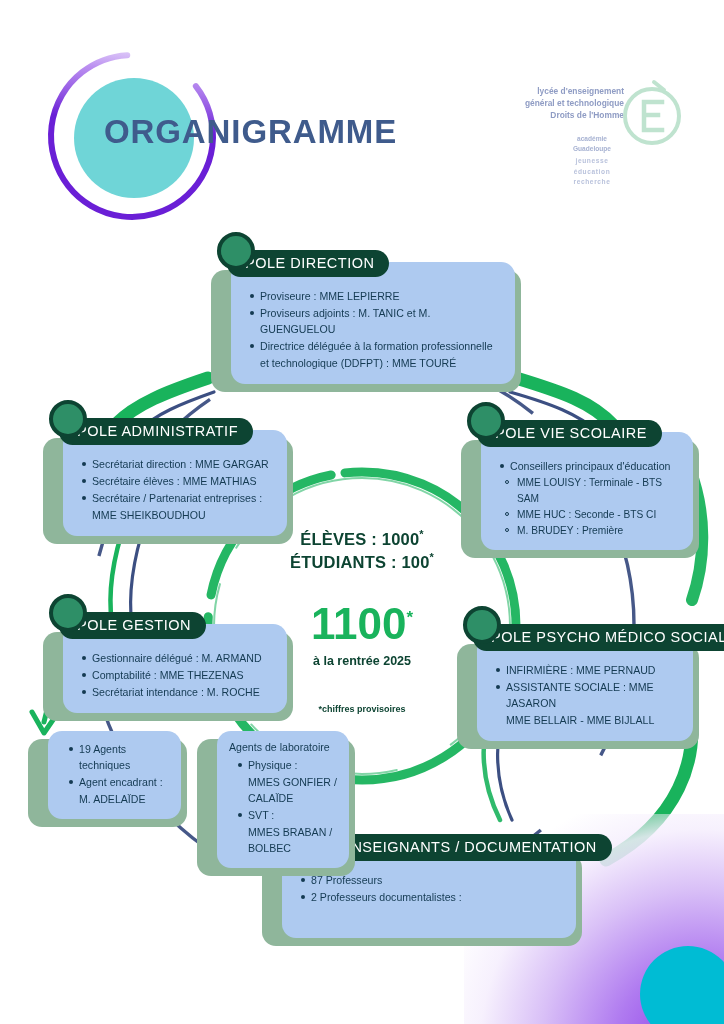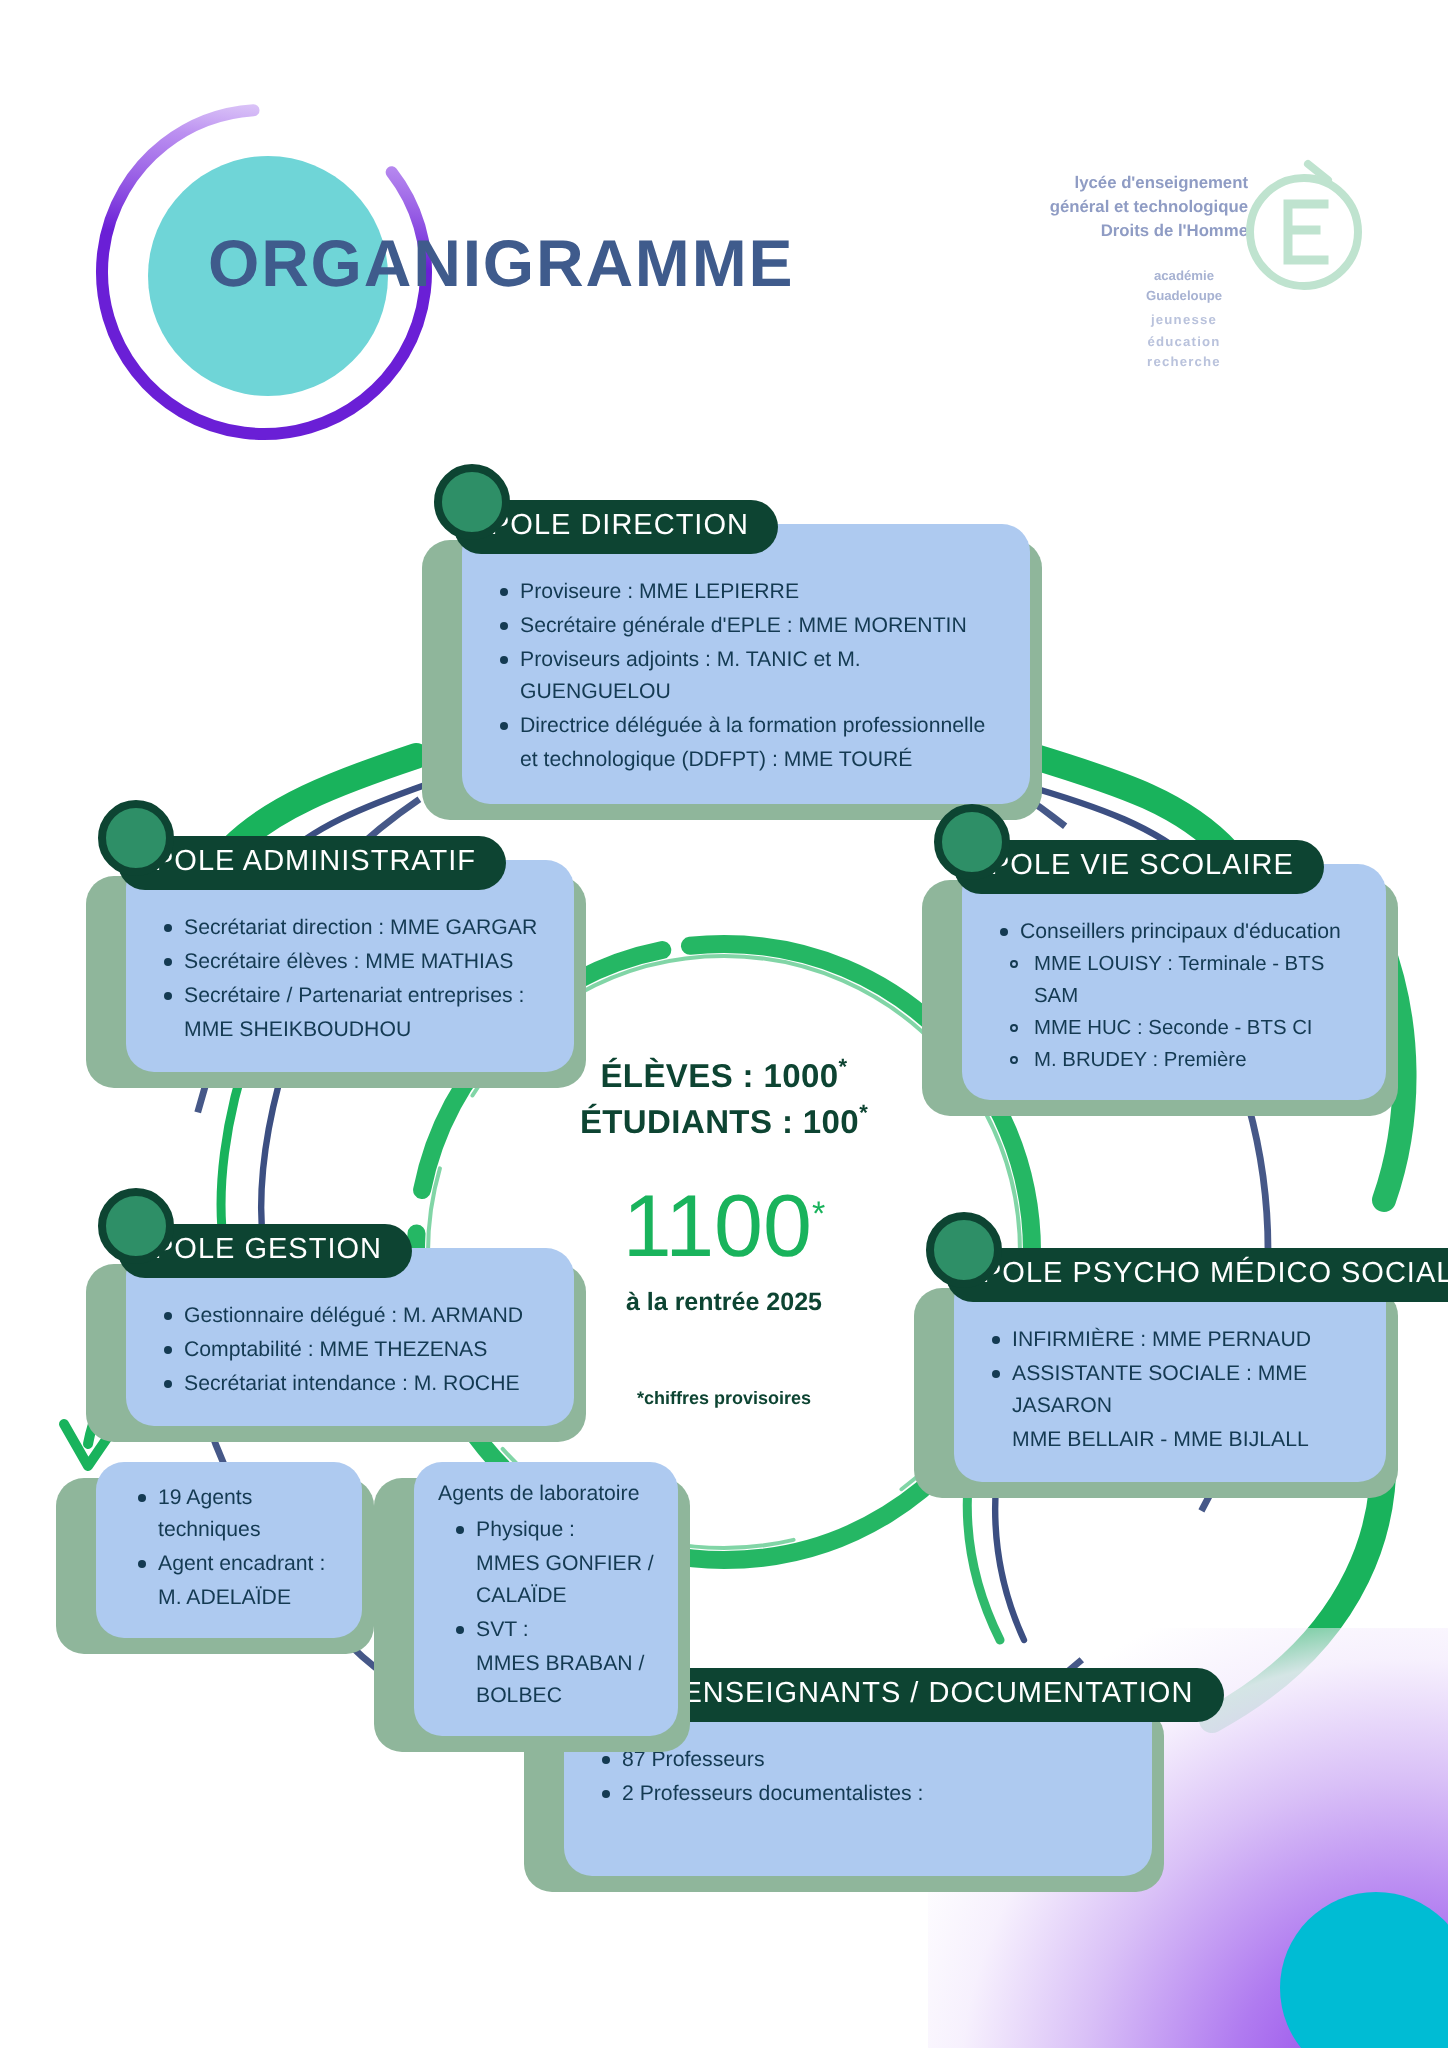--- a/index.html
+++ b/index.html
@@ -103,33 +103,33 @@
   #card-gestion .card-body{min-height:72px;}
   #card-psycho{left:451px;top:636px;width:242px;}
   #card-psycho .card-body{min-height:82px;}
   #card-enseignants{left:256px;top:846px;width:320px;}
   #card-enseignants .card-body{min-height:92px;}
 
   
   .plain{position:absolute;z-index:6;}
   .plain .card-body{padding:10px 12px 11px 16px;}
   #box-agents{left:22px;top:731px;width:159px;}
-  #box-labo{left:181px;top:731px;width:158px;}
+  #box-labo{left:191px;top:731px;width:158px;}
   #box-labo .card-body{padding:9px 10px 11px 12px;}
   .labo-title{color:#143a52;font-size:10.6px;line-height:1.5;margin:0 0 1px 0;}
 
   
   .center{position:absolute;left:262px;top:527px;width:200px;text-align:center;z-index:5;}
   .stat-line{
     color:#0d4432;font-size:16.5px;font-weight:bold;letter-spacing:.2px;line-height:1.32;
     white-space:nowrap;
   }
   .stat-line sup{font-size:11px;vertical-align:super;}
   .big-num{
-    color:#19b35c;font-size:44px;font-weight:normal;line-height:1;margin-top:18px;letter-spacing:0px;
+    color:#19b35c;font-size:44px;font-weight:bold;line-height:1;margin-top:28px;letter-spacing:0px;
   }
   .big-num sup{font-size:17px;vertical-align:super;color:#19b35c;}
   .rentree{color:#0d4432;font-size:12.5px;font-weight:bold;margin-top:8px;}
   .provisoire{color:#0d4432;font-size:9px;font-weight:bold;margin-top:36px;}
 </style>
 </head>
 <body>
 
 <div class="stage">
 
@@ -220,21 +220,20 @@
 
   <div class="card" id="card-direction">
     <div class="card-shadow"></div>
     <div class="card-head">
       <div class="head-dot"></div>
       <span>POLE DIRECTION</span>
     </div>
     <div class="card-body">
       <ul class="plist">
         <li>Proviseure : MME LEPIERRE</li>
-        <li>Secrétaire générale d'EPLE : MME MORENTIN</li>
         <li>Proviseurs adjoints : M. TANIC et  M. GUENGUELOU</li>
         <li>Directrice déléguée à la formation professionnelle</li>
         <li class="nobullet">et technologique (DDFPT) : MME TOURÉ</li>
       </ul>
     </div>
   </div>
 
   <div class="card" id="card-admin">
     <div class="card-shadow"></div>
     <div class="card-head">

